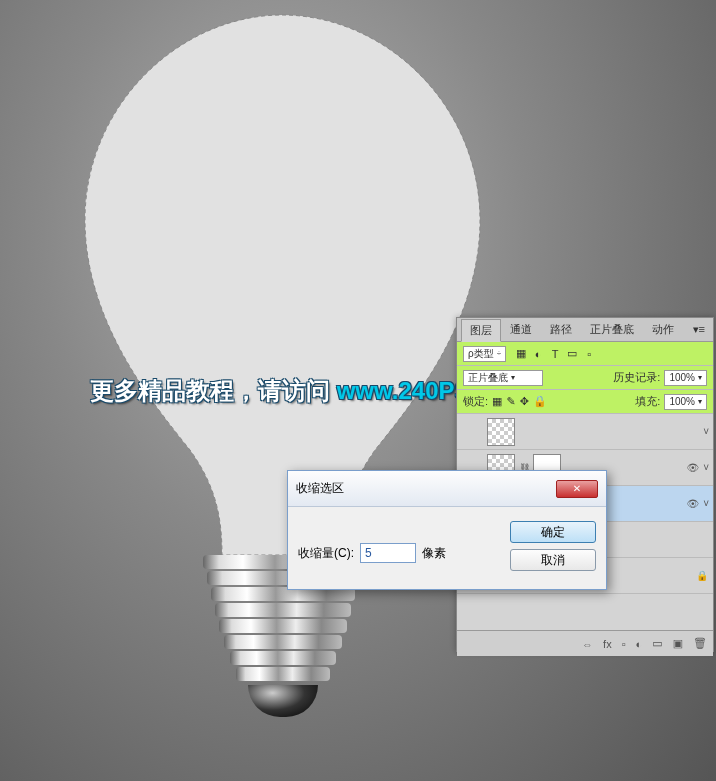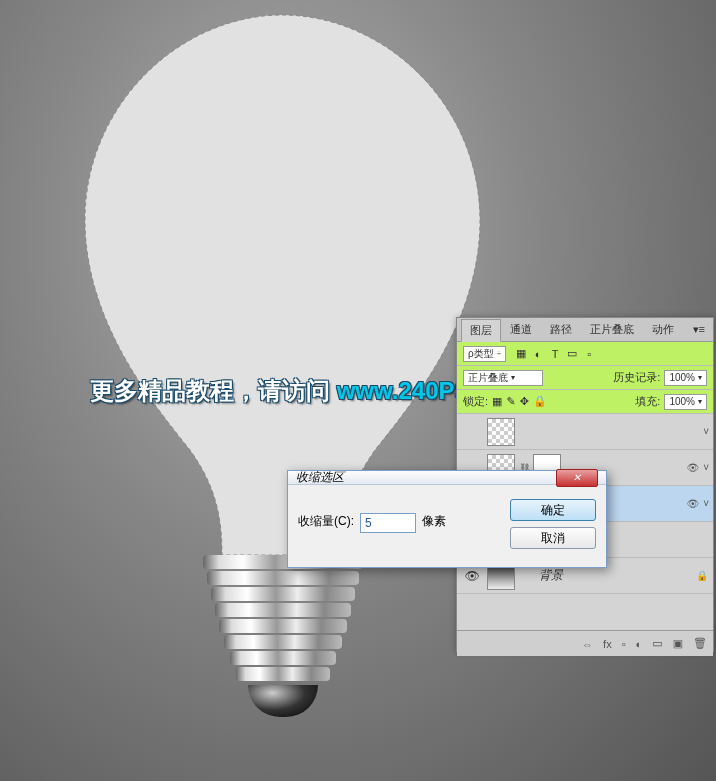--- a/index.html
+++ b/index.html
@@ -114,37 +114,36 @@
     }
     
     .dialog {
       position: absolute; left: 287px; top: 470px;
       width: 320px; background: #f0f0f0;
       border: 1px solid #7a9ecb;
       box-shadow: 3px 3px 10px rgba(0,0,0,0.4);
       font-size: 12px;
     }
     .dlg-title {
-      height: 14px; display: flex; align-items: center;
+      height: 36px; display: flex; align-items: center;
       background: linear-gradient(#fdfdfd, #e3e9f2);
       border-bottom: 1px solid #bcc8d8;
       padding: 0 8px;
-      font-style: italic;
     }
     .dlg-close {
       margin-left: auto; width: 42px; height: 18px;
       background: linear-gradient(#e9a0a0, #c83030);
       border: 1px solid #a02020; border-radius: 2px;
       color: #fff; font-size: 10px;
       display: flex; align-items: center; justify-content: center;
     }
     .dlg-body {
       display: flex; padding: 14px 10px 18px 10px; gap: 10px;
     }
-    .dlg-left { flex: 1; display: flex; gap: 6px; margin-top: 14px; }
+    .dlg-left { flex: 1; display: flex; align-items: center; gap: 6px; margin-top: 14px; }
     .dlg-input {
       width: 56px; height: 20px; border: 1px solid #7a9ecb;
       background: #fff; color: #2a5aa0; padding: 0 4px;
       font-size: 12px;
     }
     .dlg-buttons { display: flex; flex-direction: column; gap: 6px; }
     .dlg-btn {
       width: 86px; height: 22px;
       border: 1px solid #8a9aaa; border-radius: 3px;
       background: linear-gradient(#fdfdfd, #e8e8e8);

